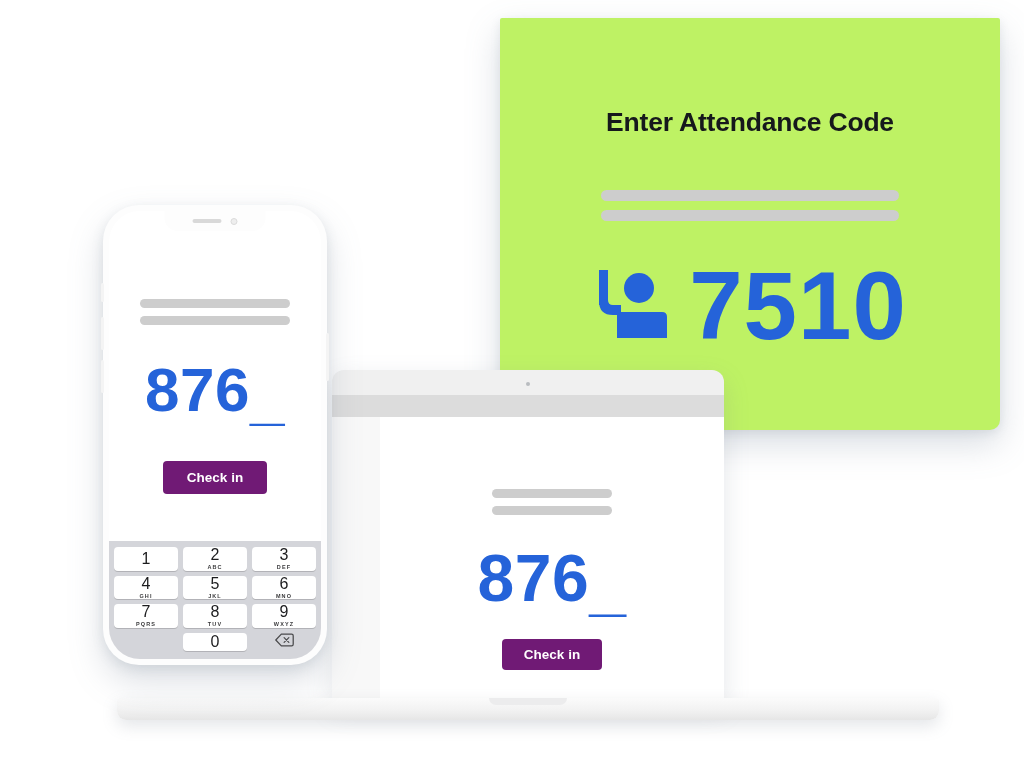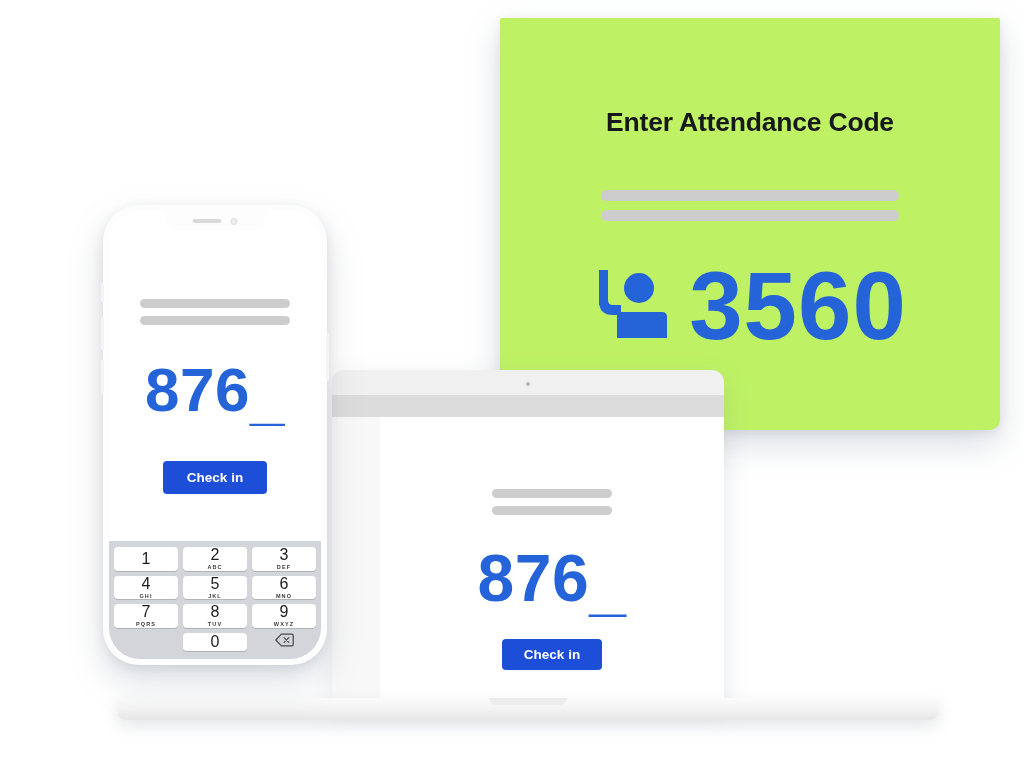--- a/index.html
+++ b/index.html
@@ -172,21 +172,21 @@
     top: 8px;
   }
   .lap-btn-wrap {
     position: absolute;
     top: 222px;
     left: 0; right: 0;
     text-align: center;
   }
   .checkin-btn {
     display: inline-block;
-    background: #1d4ed8;
+    background: #701a75;
     color: #ffffff;
     border: none;
     border-radius: 4px;
     font-family: "Liberation Sans", sans-serif;
     font-weight: bold;
     cursor: pointer;
   }
   .checkin-btn.lap {
     font-size: 13.5px;
     padding: 8px 22px;
@@ -391,21 +391,21 @@
 
     <div class="tv-coderow">
       <span class="hand-icon">
         <svg width="78" height="72" viewBox="0 0 78 72" xmlns="http://www.w3.org/2000/svg">
           <path d="M6 2 h9 v35 h-9 z" fill="#2563d9"></path>
           <path d="M6 33 q0 14 14 14 h8 v-10 h-8 q-5 0 -5 -5 v-1 z" fill="#2563d9"></path>
           <circle cx="46" cy="20" r="15" fill="#2563d9"></circle>
           <path d="M24 44 h45 q5 0 5 5 v21 h-50 z" fill="#2563d9"></path>
         </svg>
       </span>
-      <span class="tv-code">3560</span>
+      <span class="tv-code">7510</span>
     </div>
   </div>
 
   <div class="laptop">
     <div class="laptop-lid">
       <div class="laptop-cam"></div>
 
       <div class="laptop-screen">
         <div class="laptop-appbar"></div>
         <div class="laptop-sidebar"></div>

